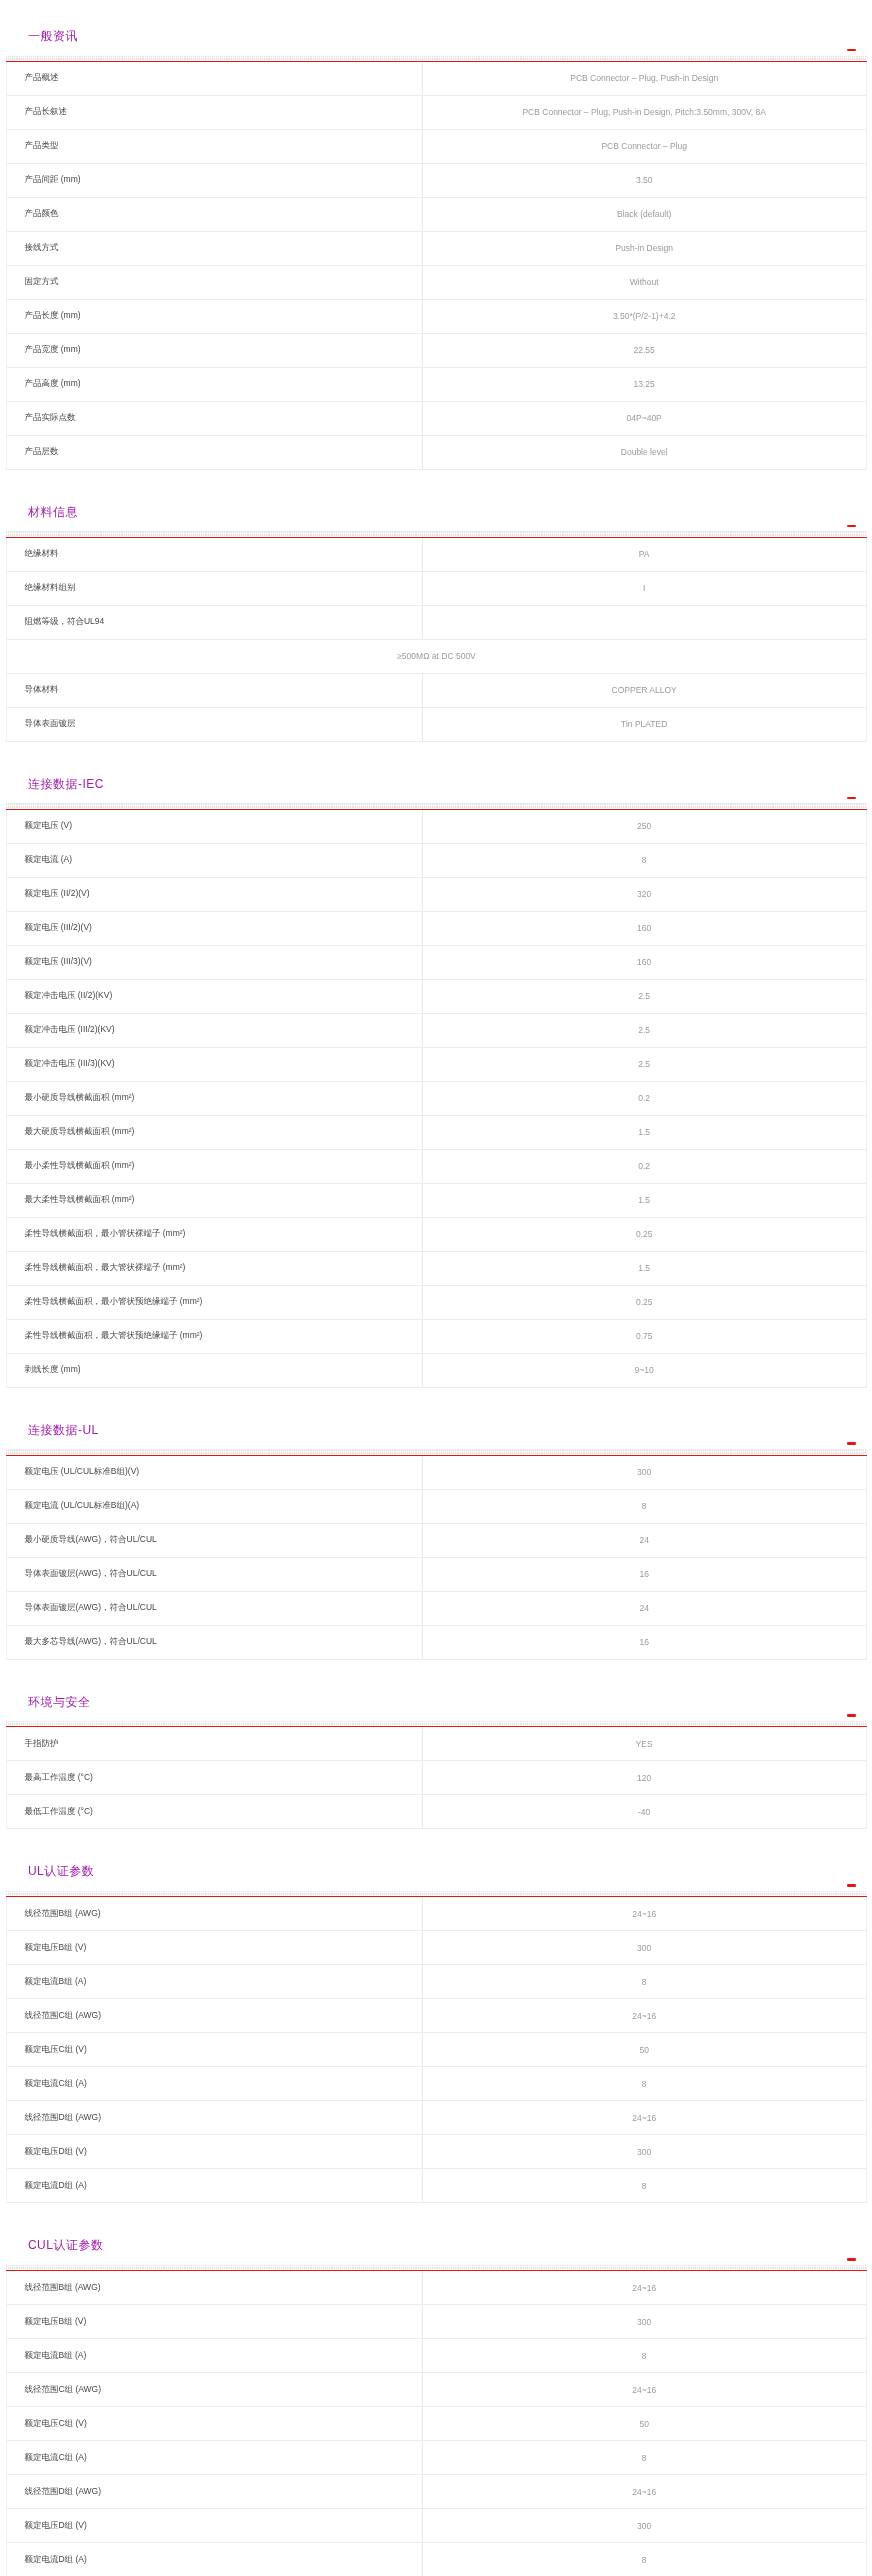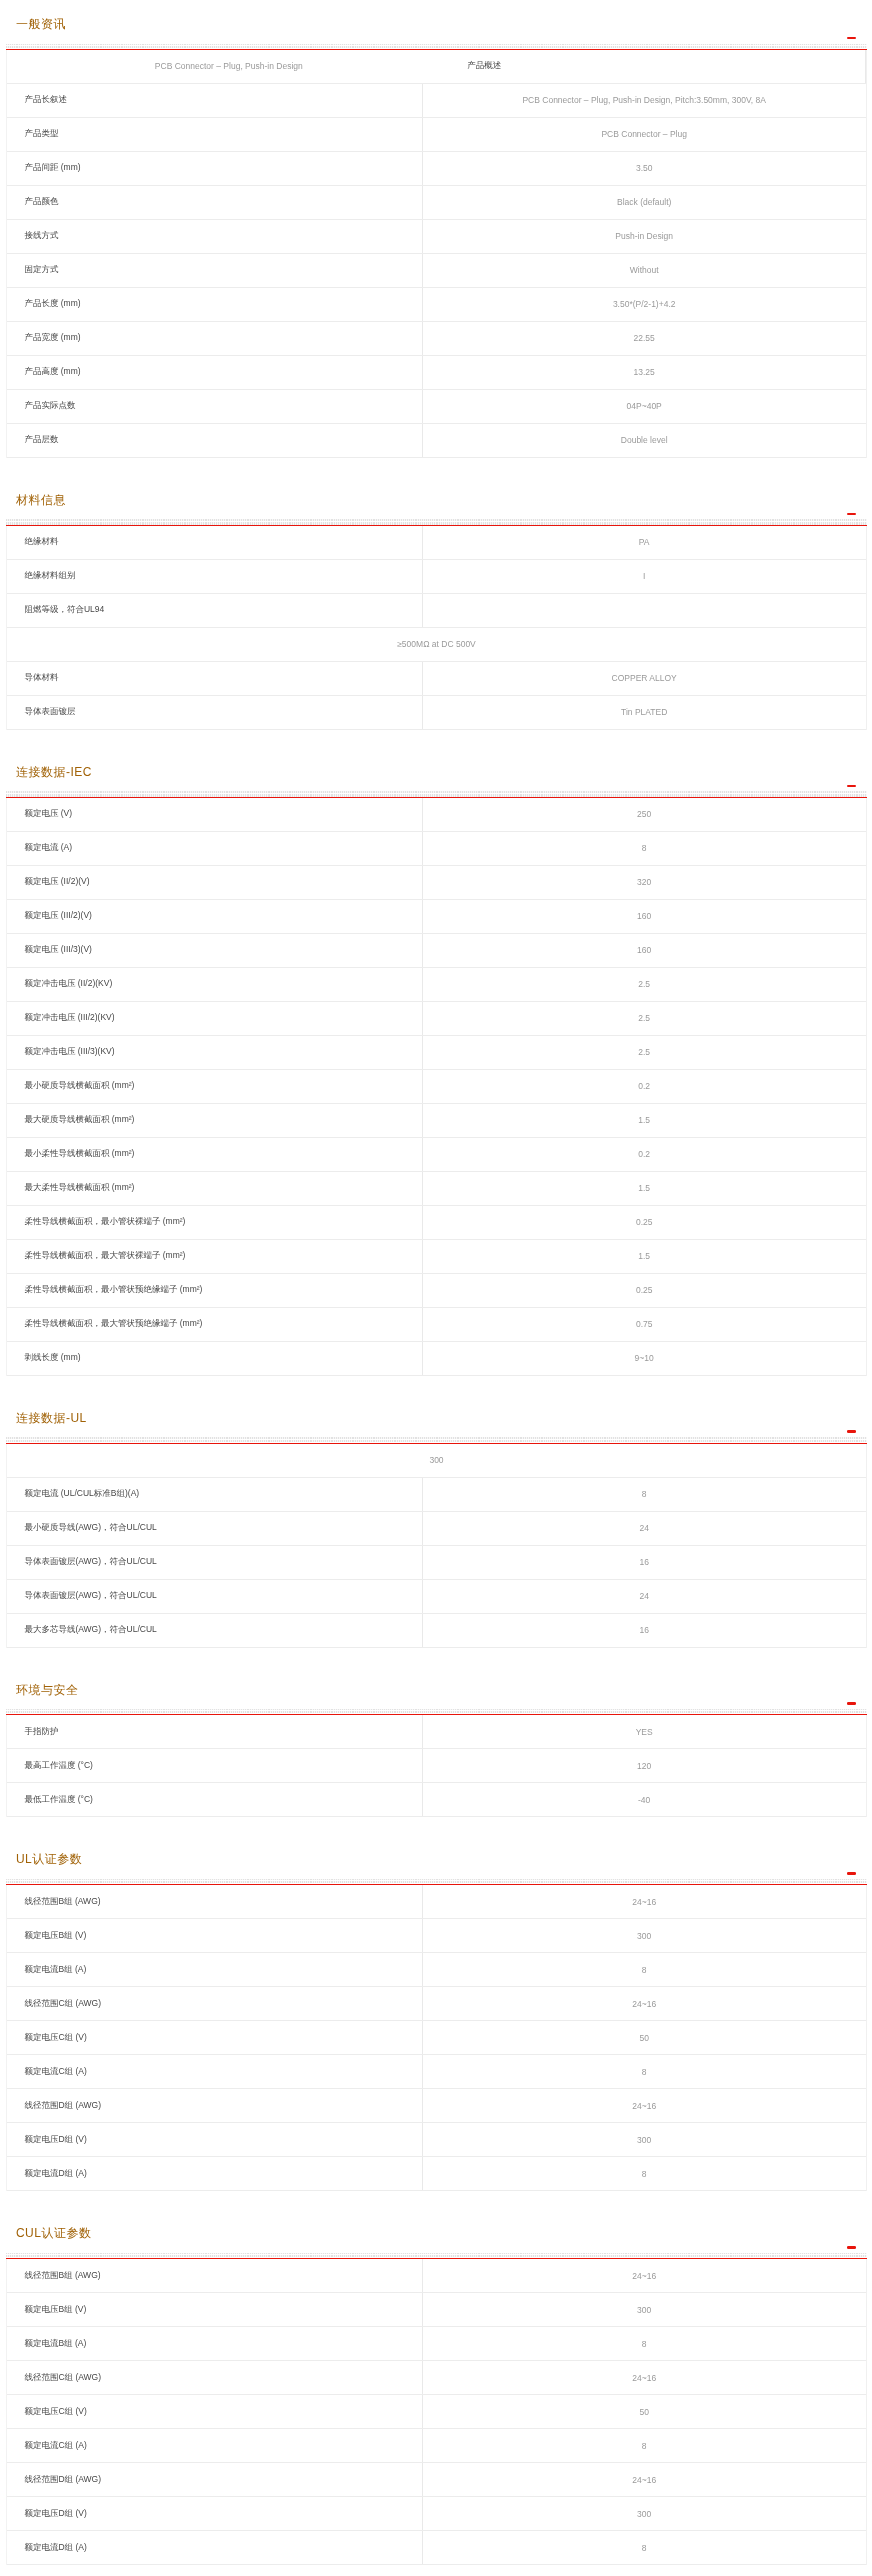--- a/index.html
+++ b/index.html
@@ -15,24 +15,24 @@
 
   section.section + section.section{ margin-top:35px; }
 
   .sec-head{
     position:relative;
     padding:0 9.5px;
     height:15px;
     margin-bottom:11.6px;
   }
   .sec-title{
-    margin:0;
+    margin:12px;
     font-size:12px;
     font-weight:400;
-    color:#a16207;
+    color:#a21caf;
     letter-spacing:0.5px;
     line-height:15px;
   }
   .minus{
     position:absolute;
     right:11px;
     bottom:-7.4px;
     width:8.5px;
     height:2.6px;
     border-radius:1.3px;
@@ -80,22 +80,22 @@
   <main id="sections">
   <section class="section">
     <div class="sec-head">
       <h2 class="sec-title">一般资讯</h2>
       <span class="minus" title=""></span>
     </div>
     <div class="tbl">
       <div class="strip"></div>
       <div class="rows">
   <div class="row">
+    <div class="cell label">产品概述</div>
     <div class="cell value">PCB Connector – Plug, Push-in Design</div>
-    <div class="cell label">产品概述</div>
   </div>
 
   <div class="row">
     <div class="cell label">产品长叙述</div>
     <div class="cell value">PCB Connector – Plug, Push-in Design, Pitch:3.50mm, 300V, 8A</div>
   </div>
 
   <div class="row">
     <div class="cell label">产品类型</div>
     <div class="cell value">PCB Connector – Plug</div>
@@ -286,20 +286,21 @@
 
   <section class="section">
     <div class="sec-head">
       <h2 class="sec-title">连接数据-UL</h2>
       <span class="minus" title=""></span>
     </div>
     <div class="tbl">
       <div class="strip"></div>
       <div class="rows">
   <div class="row">
+    <div class="cell label">额定电压 (UL/CUL标准B组)(V)</div>
     <div class="cell value">300</div>
   </div>
 
   <div class="row">
     <div class="cell label">额定电流 (UL/CUL标准B组)(A)</div>
     <div class="cell value">8</div>
   </div>
 
   <div class="row">
     <div class="cell label">最小硬质导线(AWG)，符合UL/CUL</div>

